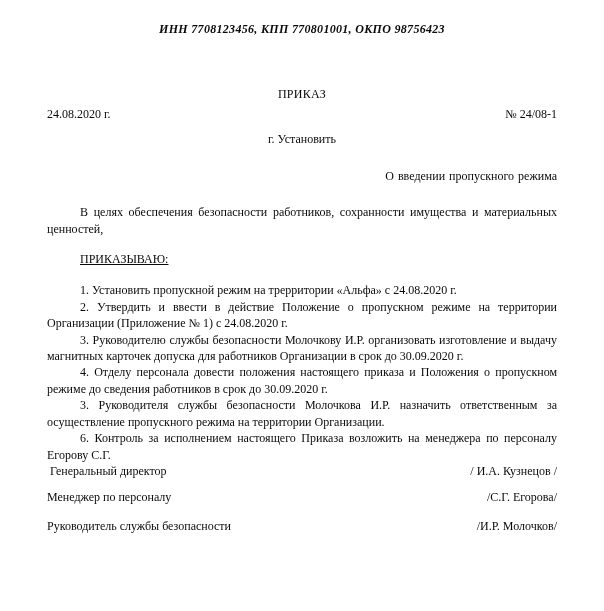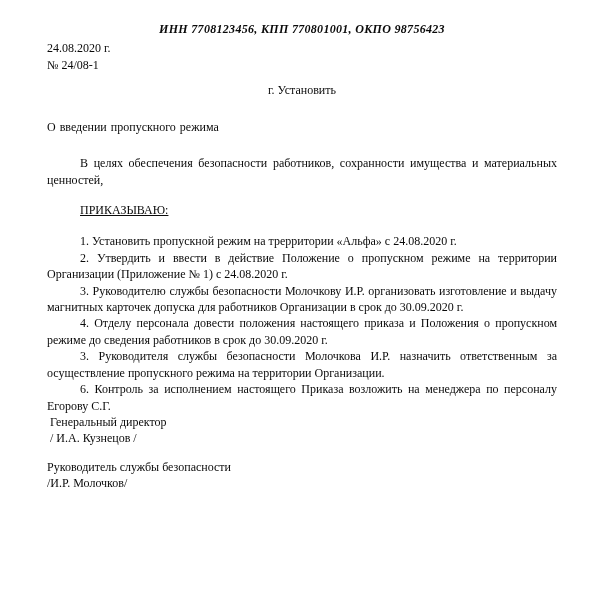--- a/index.html
+++ b/index.html
@@ -28,29 +28,28 @@
   }
   .doc-title {
     text-align: center;
     margin-top: 49px;
     letter-spacing: 0.3px;
   }
   .row {
     display: flex;
     justify-content: space-between;
     align-items: flex-start;
-    flex-direction: column;
   }
   .date-row { margin-top: 3px; }
   .city {
     text-align: center;
     margin-top: 9px;
   }
   .subject {
-    text-align: left;
+    text-align: right;
     margin-top: 20px;
     word-spacing: 1px;
   }
   .para {
     margin: 0;
     text-align: justify;
     text-indent: 33px;
   }
   .intro {
     margin-top: 20px;
@@ -70,20 +69,21 @@
   .ack-row-1 { margin-top: 10px; }
   .ack-row-2 { margin-top: 12px; }
 </style>
 </head>
 <body>
 
 <div class="page">
 
   <div class="requisites">ИНН 7708123456, КПП 770801001, ОКПО 98756423</div>
 
+  <div class="doc-title">ПРИКАЗ</div>
 
   <div class="row date-row">
     <span>24.08.2020 г.</span>
     <span>№ 24/08-1</span>
   </div>
 
   <div class="city">г. Установить</div>
 
   <div class="subject">О введении пропускного режима</div>
 
@@ -99,19 +99,23 @@
     <p class="para">3. Руководителя службы безопасности Молочкова И.Р. назначить ответственным за осуществление пропускного режима на территории Организации.</p>
     <p class="para">6. Контроль за исполнением настоящего Приказа возложить на менеджера по персоналу Егорову С.Г.</p>
   </div>
 
   <div class="row sig-row">
     <span>Генеральный директор</span>
     <span>/ И.А. Кузнецов /</span>
   </div>
 
 
+  <div class="row ack-row-1">
+    <span>Менеджер по персоналу</span>
+    <span>/С.Г. Егорова/</span>
+  </div>
 
   <div class="row ack-row-2">
     <span>Руководитель службы безопасности</span>
     <span>/И.Р. Молочков/</span>
   </div>
 
 </div>
 
 </body></html>

